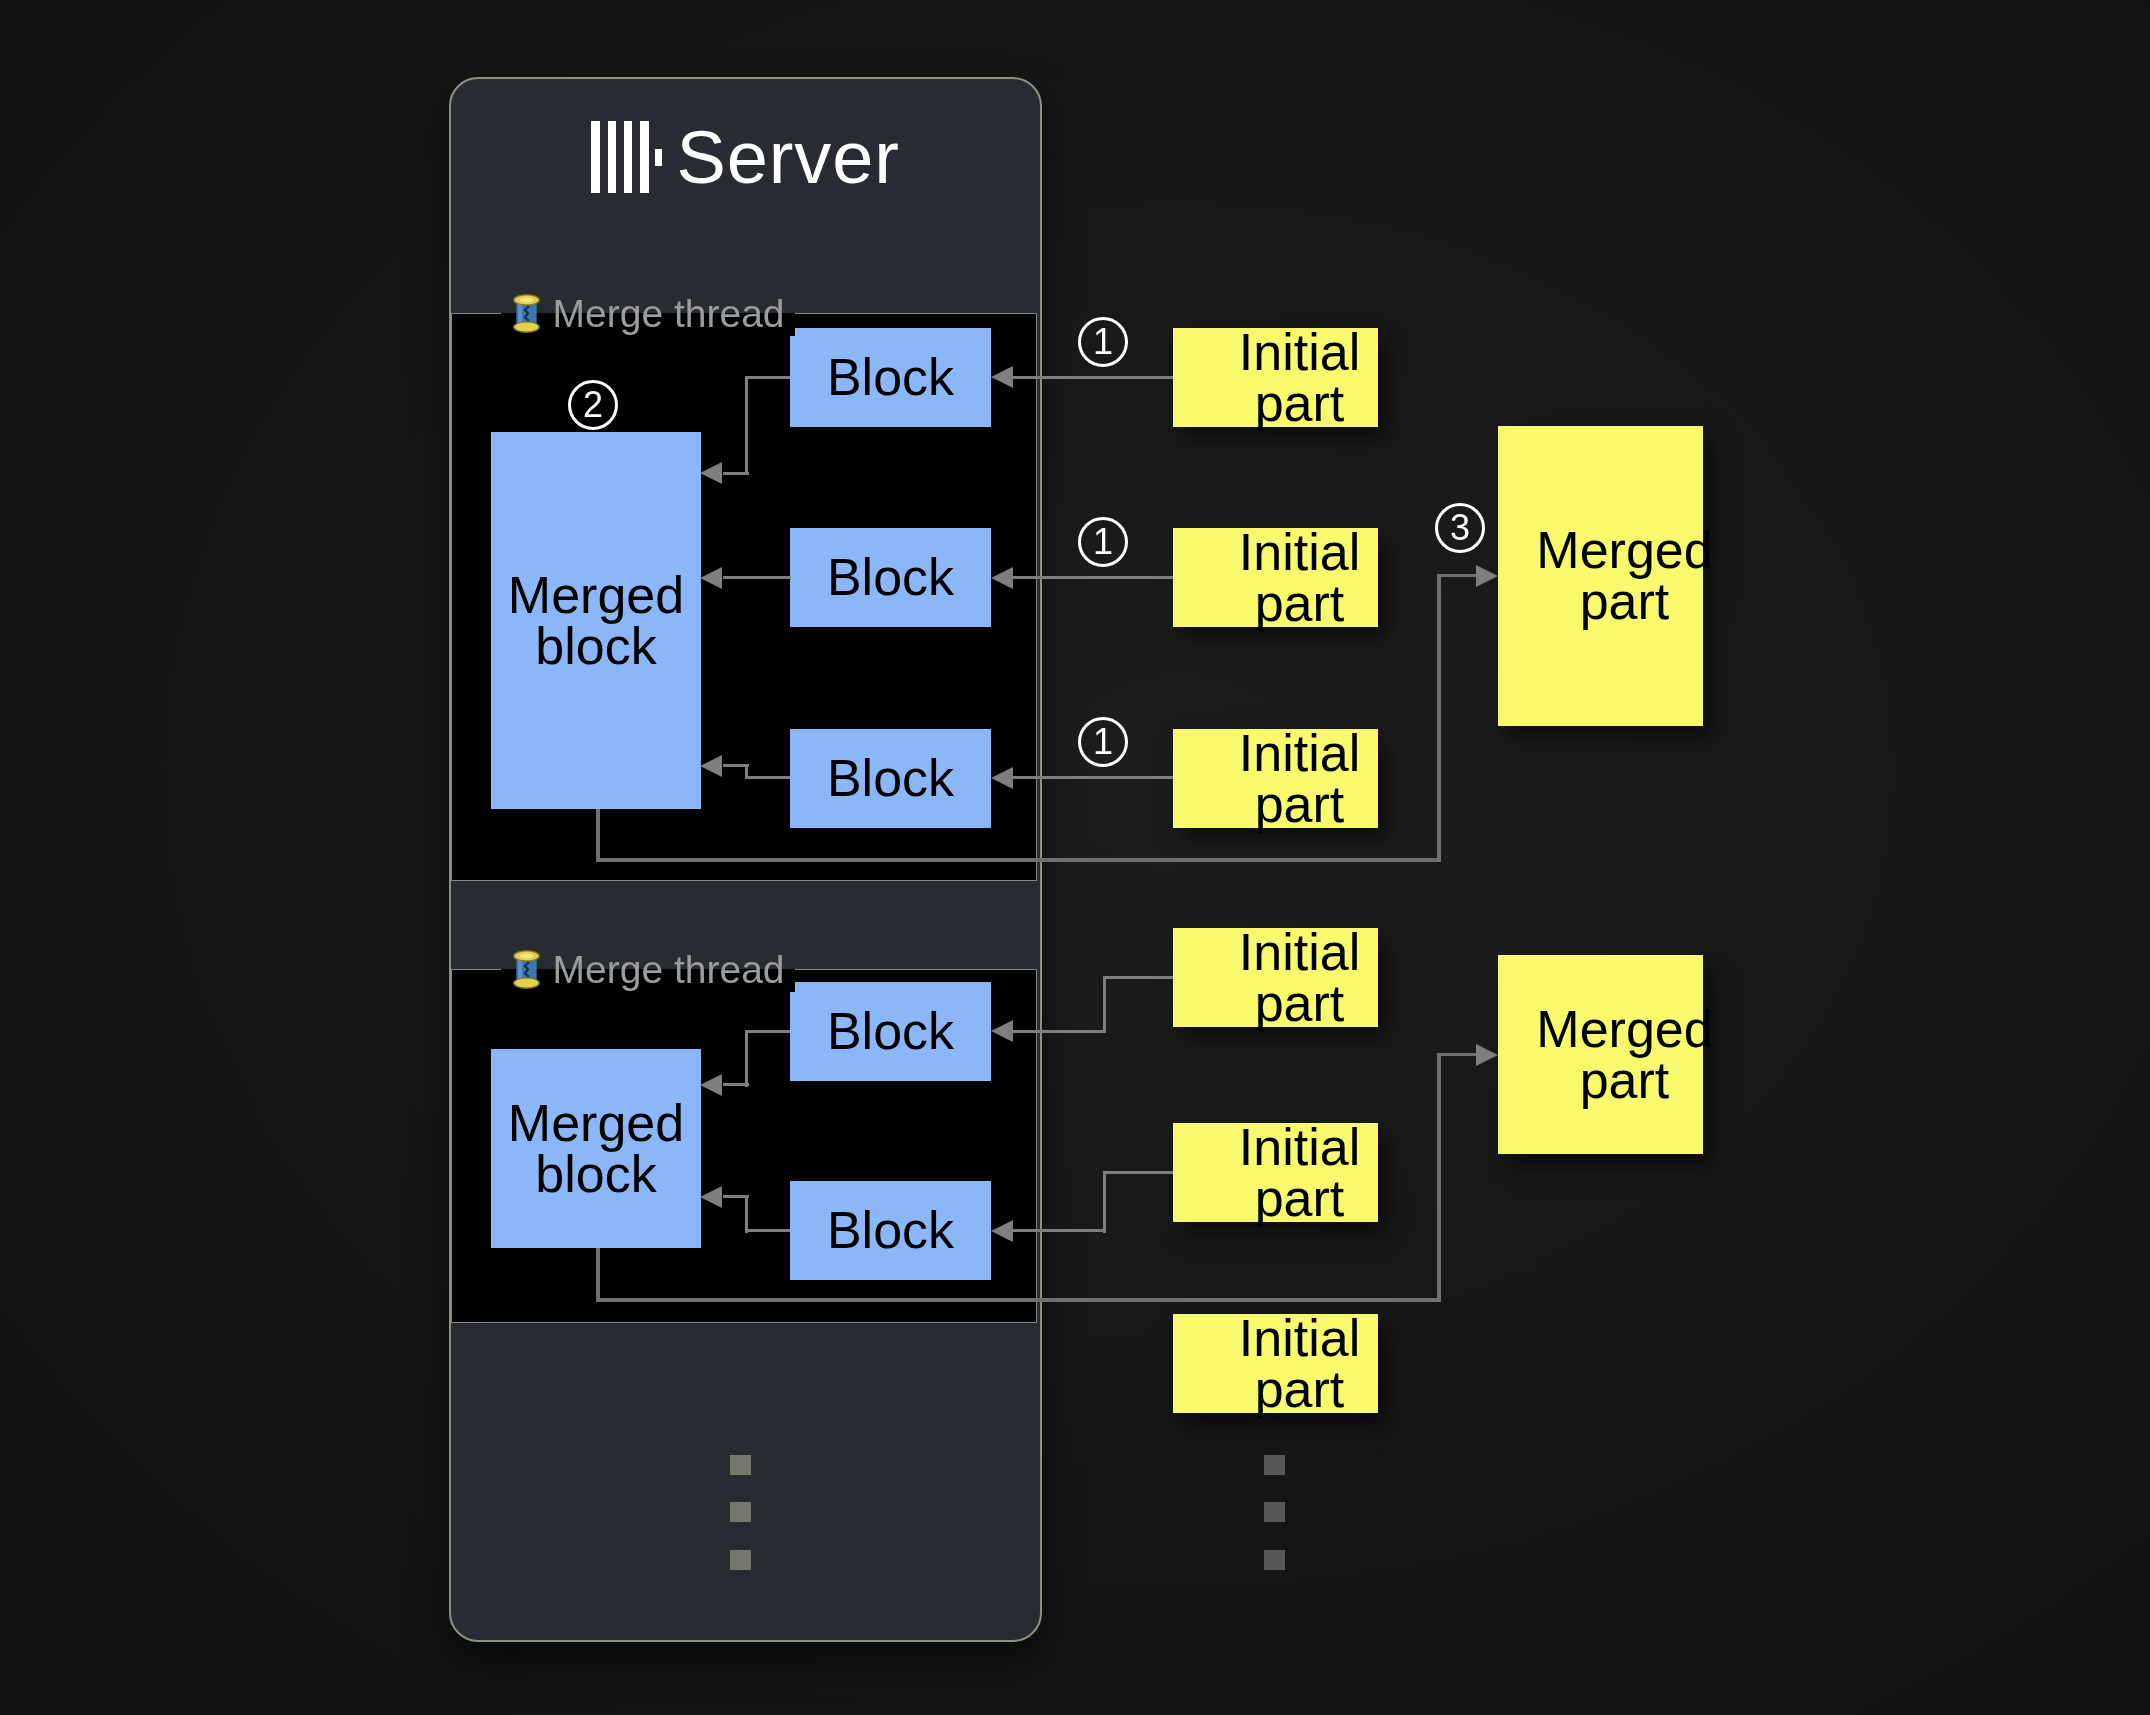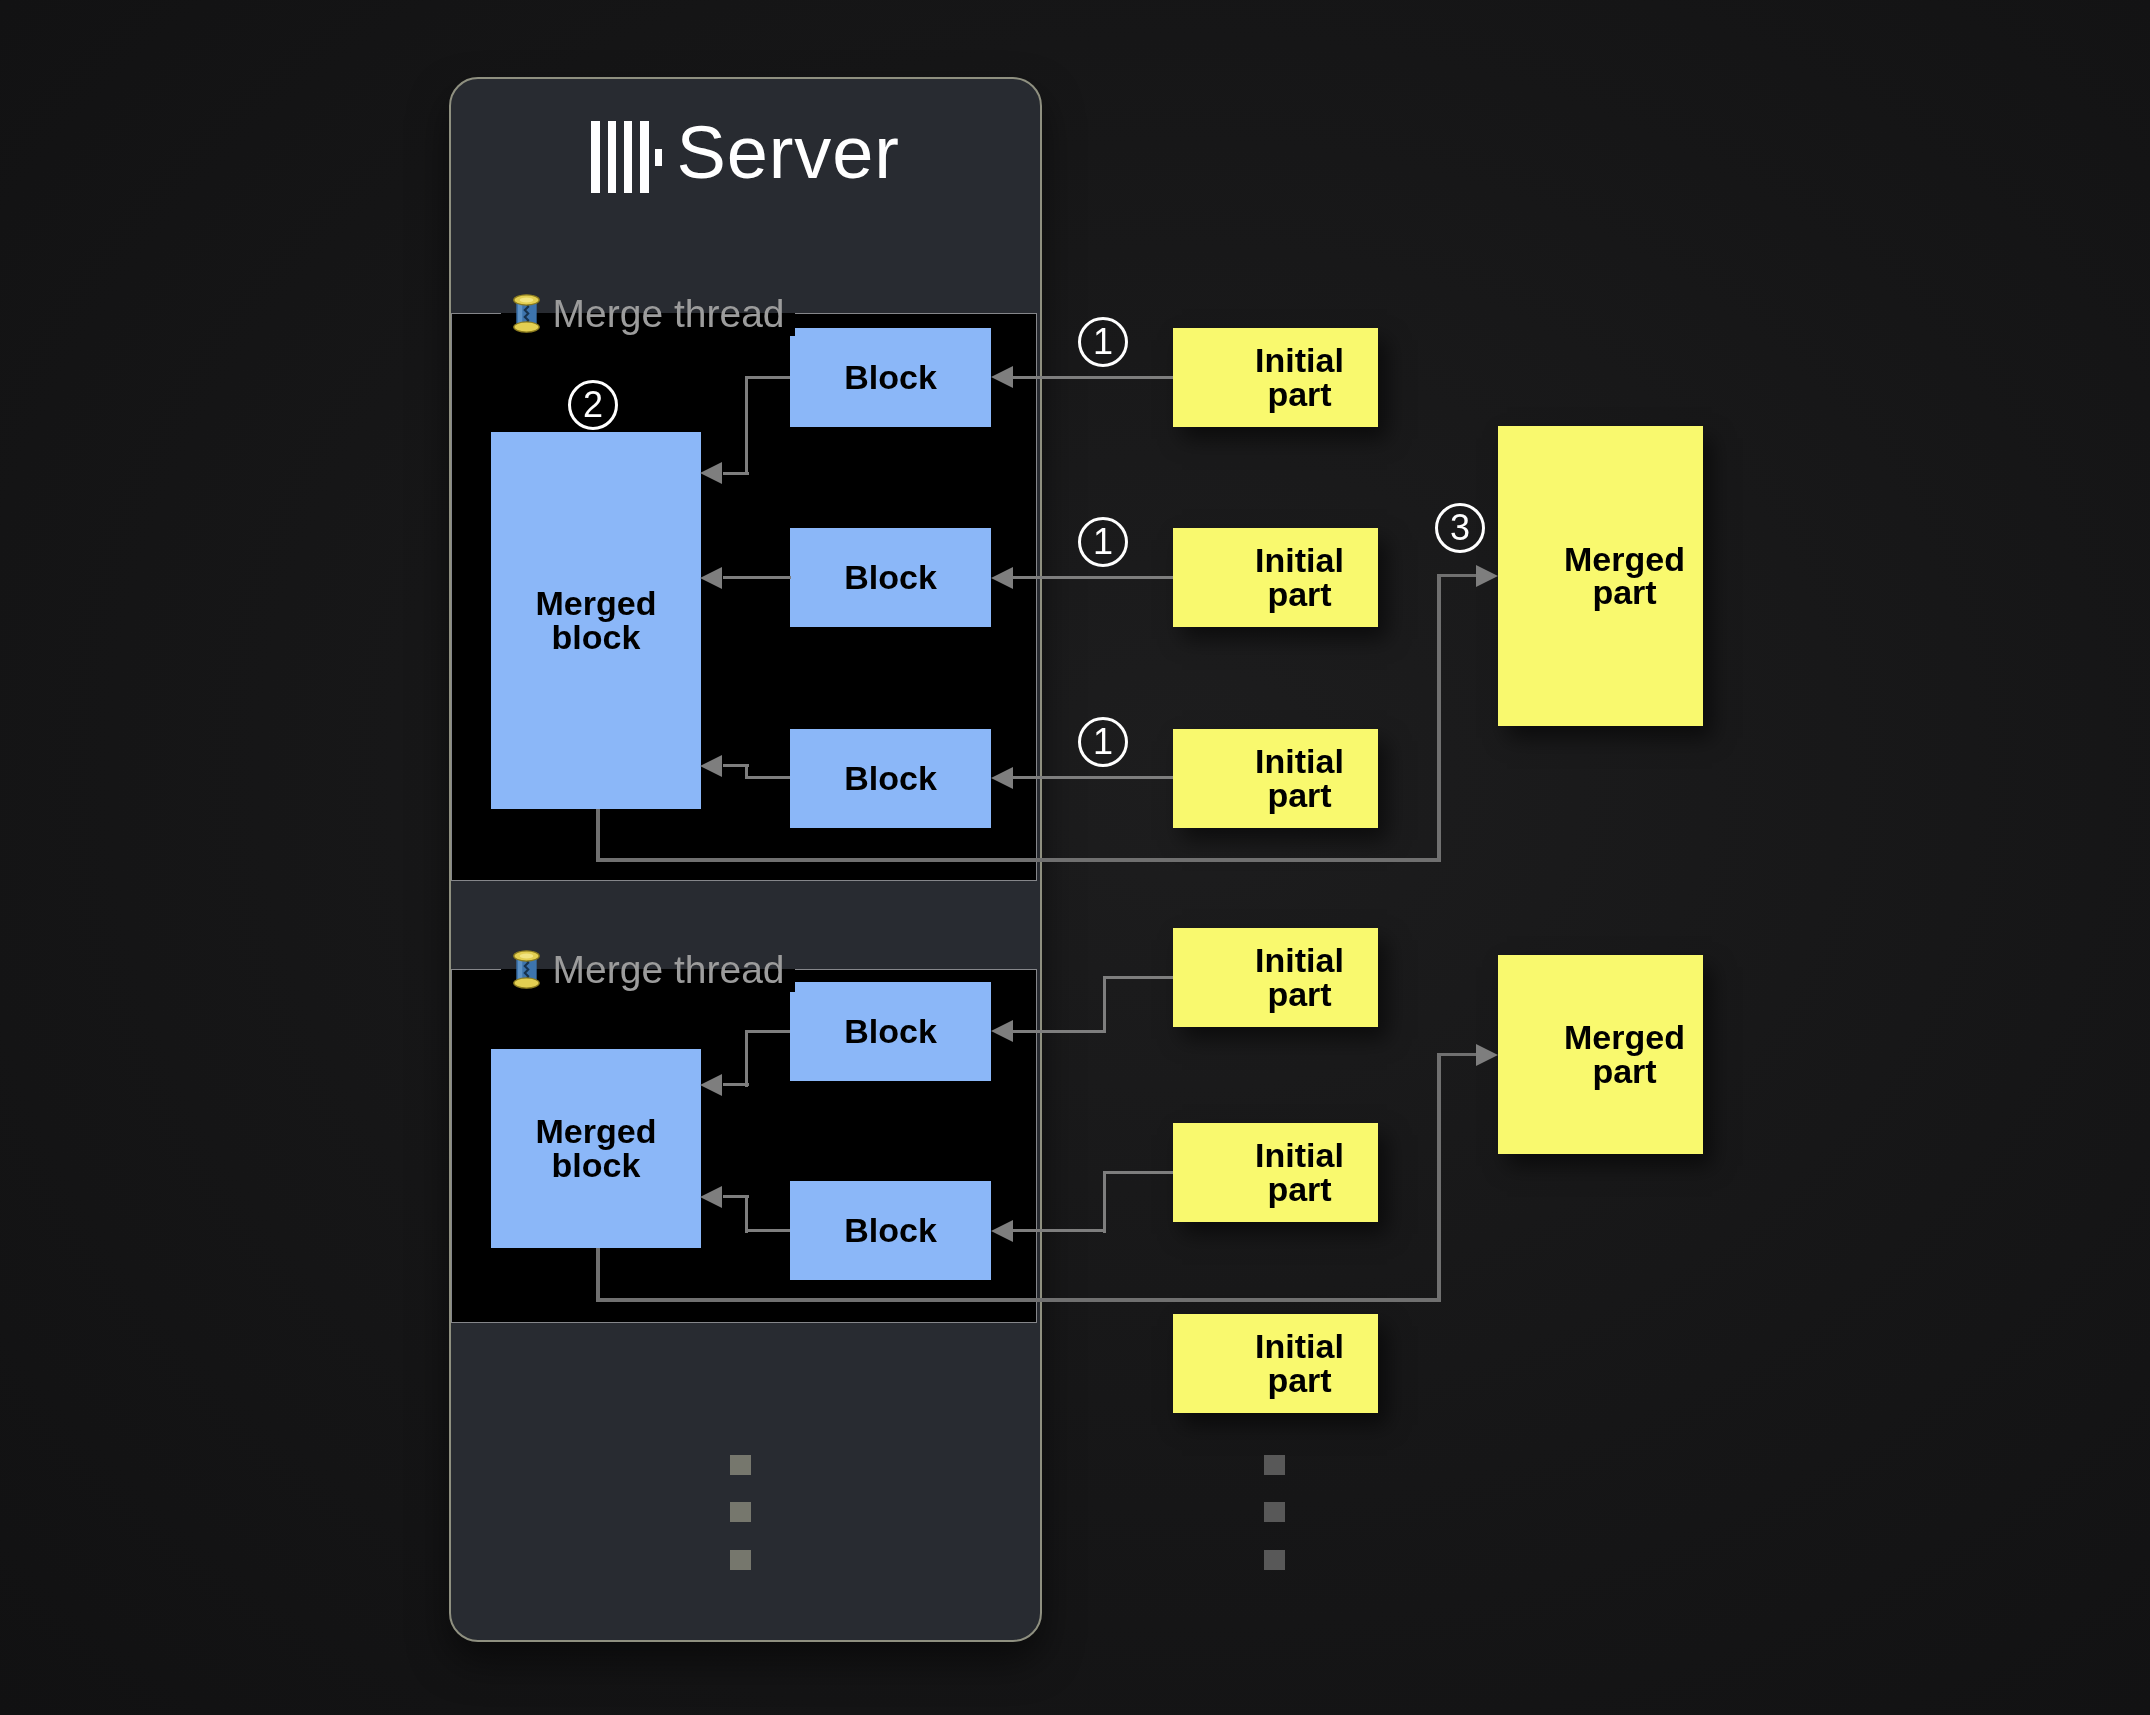--- a/index.html
+++ b/index.html
@@ -9,21 +9,21 @@
     font-family:"Liberation Sans","DejaVu Sans",sans-serif;
   }
   
   .server-panel{
     position:absolute;left:449px;top:77px;width:593px;height:1565px;
     background:#282b31;border:2.6px solid #8f9080;border-radius:29px;
     box-sizing:border-box;box-shadow:0 19px 38px rgba(0,0,0,.5);
   }
   .server-header{
     position:absolute;left:449px;top:110px;width:593px;height:94px;
-    display:flex;justify-content:center;gap:14px;
+    display:flex;align-items:center;justify-content:center;gap:14px;
   }
   .ch-logo{display:flex;align-items:center;}
   .ch-logo .bar{width:8.6px;height:72px;background:#ffffff;margin-right:7.7px;}
   .ch-logo .dot{width:7.7px;height:17px;background:#ffffff;margin-left:0px;}
   .server-title{color:#ffffff;font-size:74px;letter-spacing:0.9px;}
   .thread-panel{
     position:absolute;left:451px;width:586px;background:#000000;
     border:1.7px solid #85868a;box-sizing:border-box;
   }
   #thread1{top:313px;height:568px;}
@@ -33,23 +33,22 @@
     padding:0 10.3px;background:linear-gradient(to bottom,#282b31 0 50%,#000000 50% 100%);
     z-index:4;
   }
   #thread1-label{top:291px;}
   #thread2-label{top:947px;}
   .thread-label .txt{color:#9c9c9c;font-size:39px;white-space:nowrap;}
   .spool{width:31px;height:39px;flex:0 0 auto;}
   
   .box{
     position:absolute;display:flex;align-items:center;justify-content:center;
-    text-align:center;color:#000000;font-size:34px;line-height:0.98;z-index:3;
+    text-align:center;color:#000000;font-size:52px;line-height:0.98;z-index:3;
     box-sizing:border-box;
-    font-weight:bold;
   }
   .blue{background:#8bb7f8;box-shadow:6.8px 8.6px 15.4px rgba(0,0,0,.35);}
   .yellow{background:#f9f96e;box-shadow:8.6px 12px 20.5px rgba(0,0,0,.55);padding-left:48px;}
   
   .ln{position:absolute;background:#7e7e7e;z-index:5;}
   .ln.thick{background:#707070;}
   .ah{position:absolute;width:0;height:0;z-index:5;}
   .ah.left{border-top:11px solid transparent;border-bottom:11px solid transparent;border-right:22px solid #7e7e7e;}
   .ah.right{border-top:11px solid transparent;border-bottom:11px solid transparent;border-left:22px solid #7e7e7e;}
   

